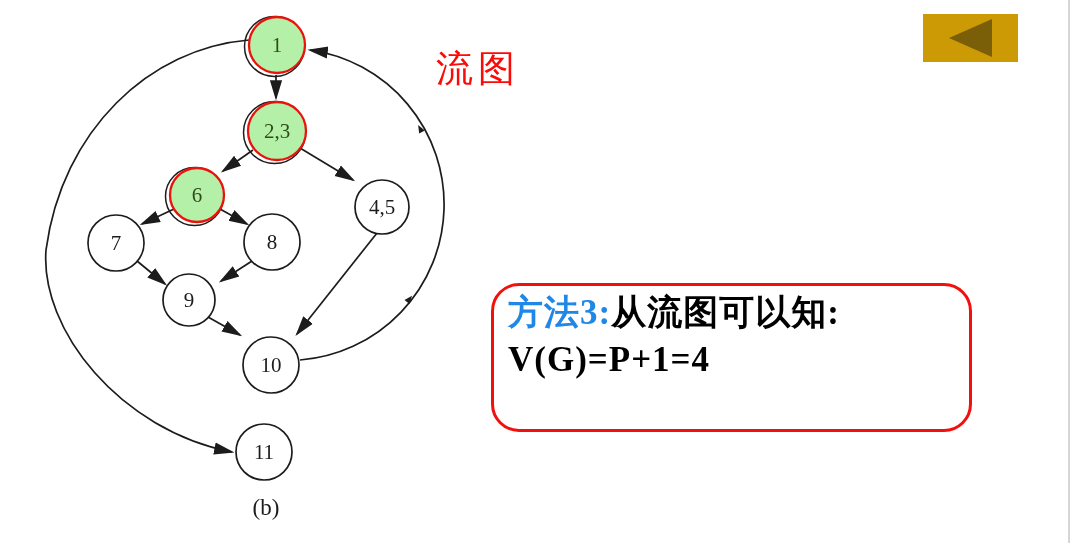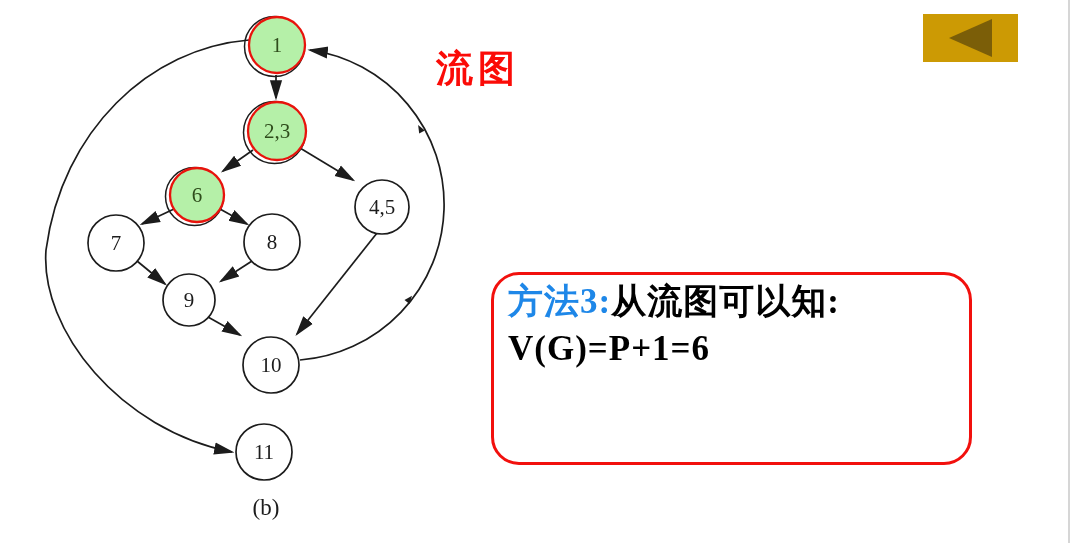--- a/index.html
+++ b/index.html
@@ -3,28 +3,28 @@
 <meta charset="utf-8">
 <style>
   html,body{margin:0;padding:0;background:#ffffff;}
   .slide{
     position:relative;width:1074px;height:543px;background:#ffffff;overflow:hidden;
     font-family:"Liberation Serif","DejaVu Serif",serif;
   }
   #graph{position:absolute;left:0;top:0;}
   .slide-title{
     position:absolute;left:436px;top:44px;
-    font-size:37px;letter-spacing:5px;color:#fb0b07;font-weight:700;white-space:nowrap;
+    font-size:37px;letter-spacing:5px;color:#fb0b07;font-weight:400;white-space:nowrap;
   }
   .figure-caption{
     position:absolute;left:246px;top:495px;width:40px;text-align:center;
     font-size:23px;color:#1c1c1c;
   }
   .note-box{
-    position:absolute;left:491px;top:272px;width:481px;height:193px;
+    position:absolute;left:491px;top:283px;width:481px;height:149px;
     box-sizing:border-box;border:3px solid #f2100d;border-radius:28px;
     padding:3px 0 0 4px;
     font-size:35px;font-weight:bold;line-height:47px;color:#000000;
     letter-spacing:1px;white-space:nowrap;
   }
   .note-line{height:47px;}
   .nb-indent{padding-left:10px;}
   .accent{color:#1e87e8;}
   .back-button{
     position:absolute;left:923px;top:14px;width:95px;height:48px;
@@ -101,21 +101,21 @@
       <g>
         <circle cx="264" cy="452" r="28" fill="#ffffff" stroke="#1c1c1c" stroke-width="1.7"></circle>
         <text x="264" y="459" text-anchor="middle" font-family="&quot;Liberation Serif&quot;,&quot;DejaVu Serif&quot;,serif" font-size="21px" fill="#1c1c1c">11</text>
       </g>
     </svg>
 
   <div class="slide-title">流图</div>
 
   <div class="note-box">
     <div class="note-line nb-indent"><span class="accent">方法3:</span><span>从流图可以知:</span></div>
-    <div class="note-line nb-indent">V(G)=P+1=6</div>
+    <div class="note-line nb-indent">V(G)=P+1=4</div>
   </div>
 
   <div class="figure-caption">(b)</div>
 
   <button class="back-button">
     <span class="back-arrow"></span>
   </button>
 
   <div class="window-edge"></div>
 </div>

